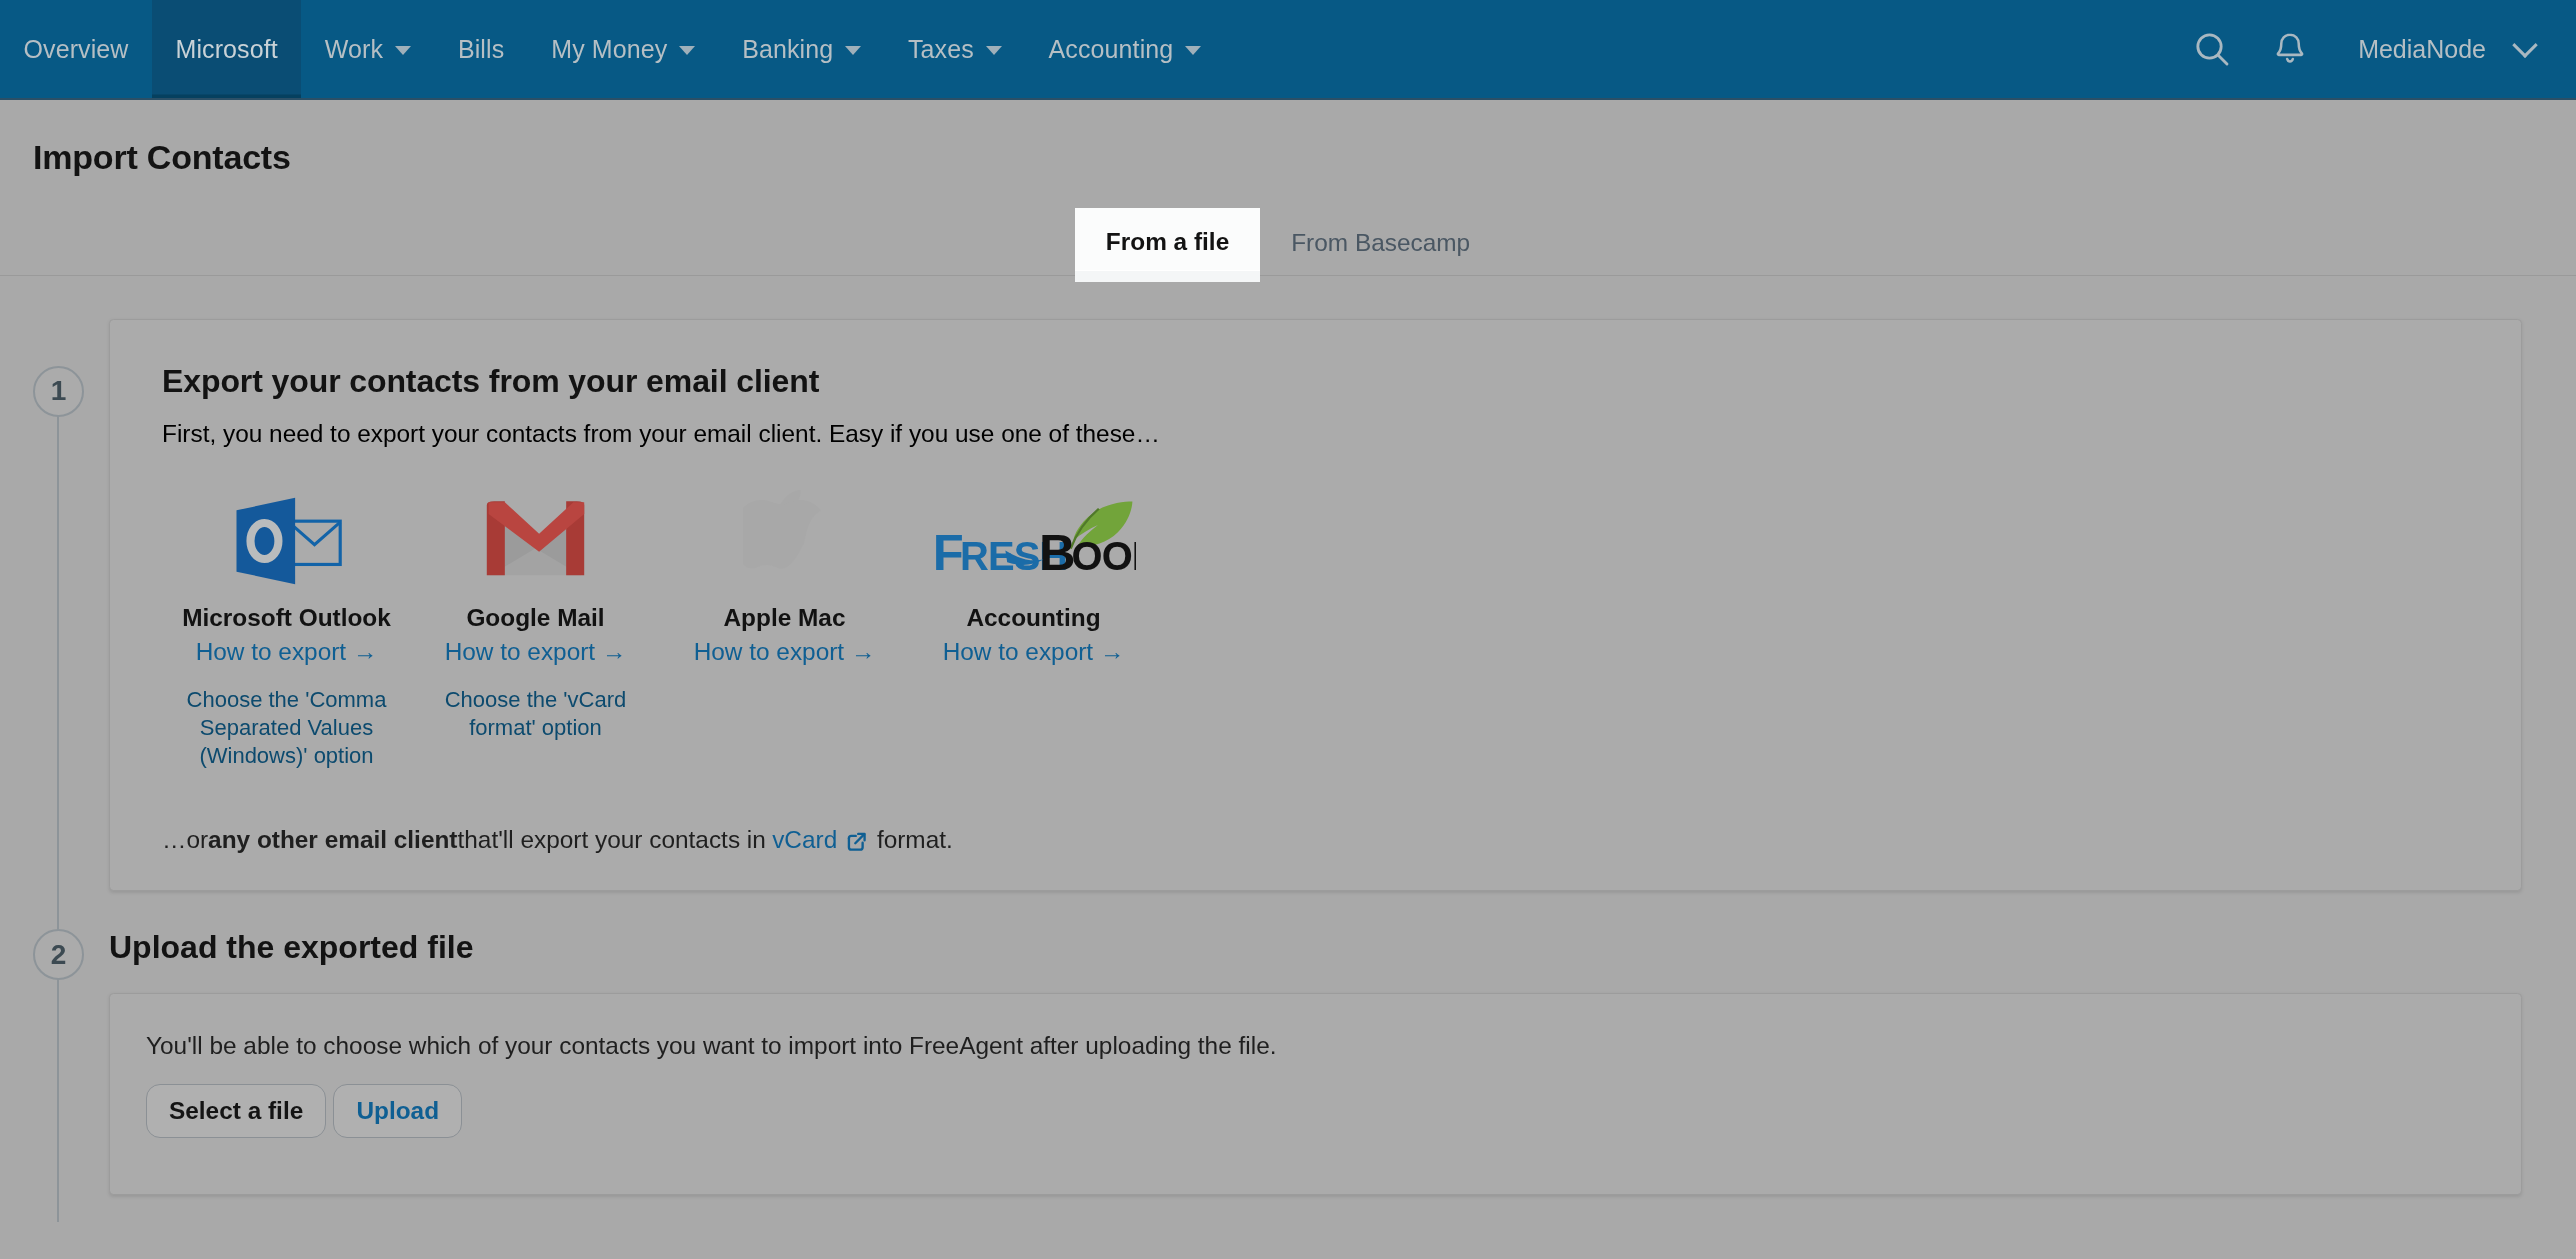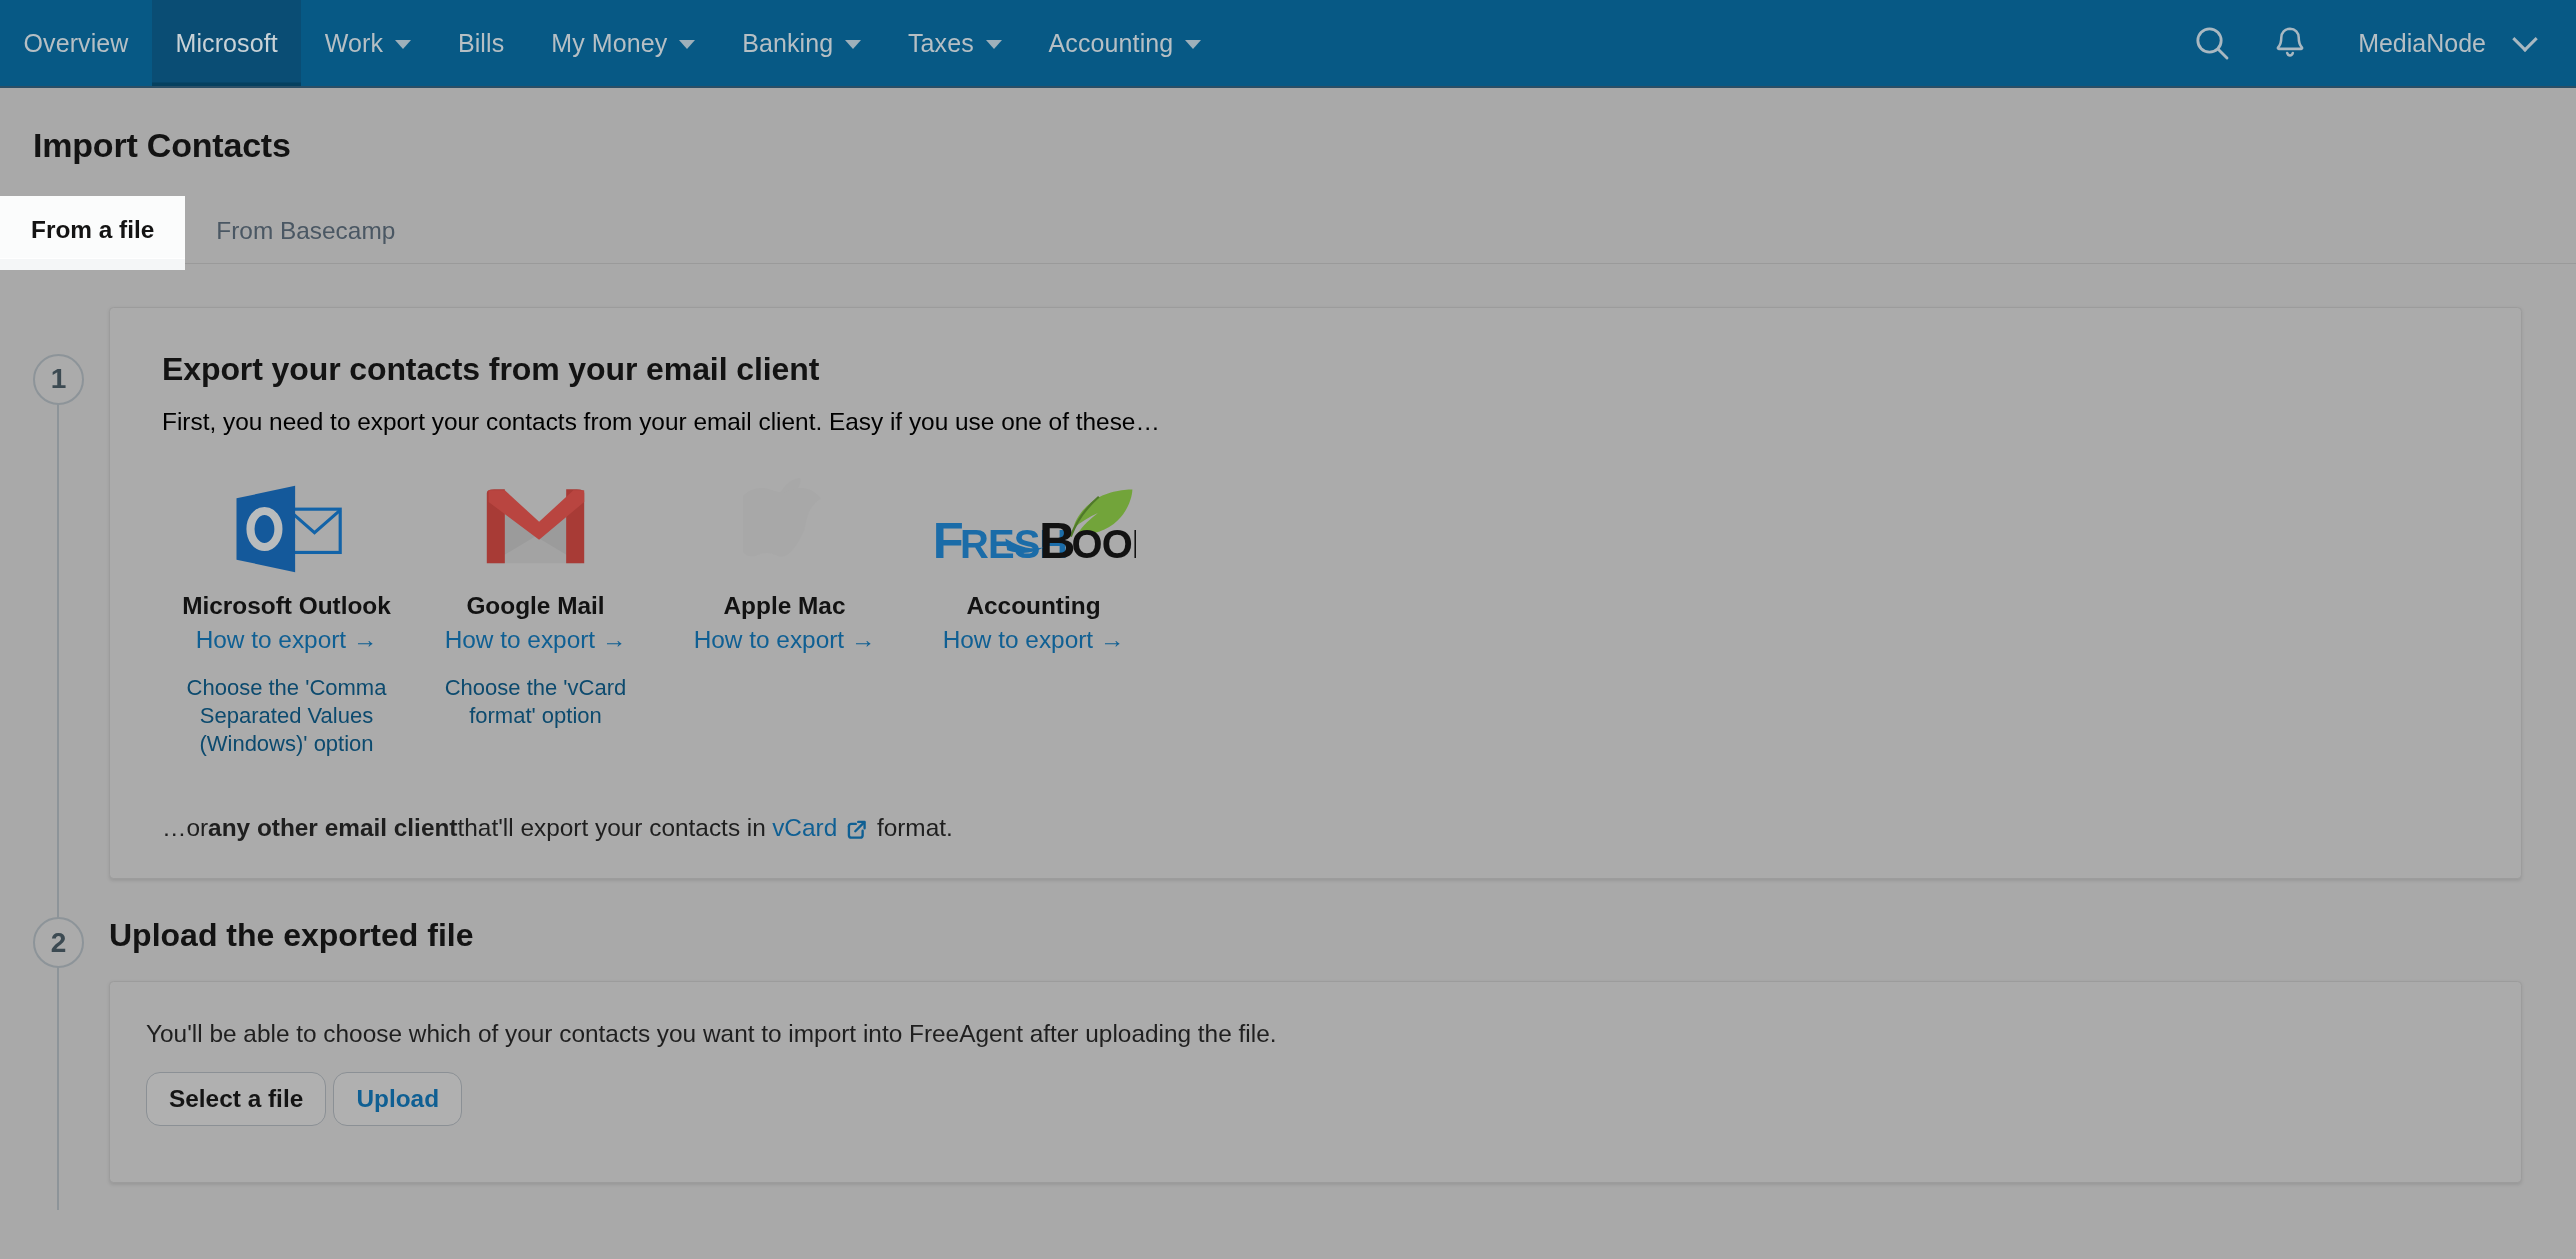--- a/index.html
+++ b/index.html
@@ -13,21 +13,21 @@
 
   body {
     font-family: "Liberation Sans", sans-serif;
     background: #a9a9a9;
     color: #1f1f1f;
     -webkit-font-smoothing: antialiased;
   }
 
   
   .navbar {
-    height: 88px;
+    height: 100px;
     background: #075985;
     display: flex;
     align-items: stretch;
     position: relative;
     border-bottom: 2.7px solid #2b4f66;
     justify-content: flex-end;
   }
   .nav-left { display: flex; align-items: stretch; }
   .nav-item {
     display: flex;
@@ -95,20 +95,21 @@
   }
 
   
   .tabs {
     margin-top: 31px;
     display: flex;
     align-items: flex-end;
     border-bottom: 1.8px solid #9a9a9a;
     padding-left: 0;
     position: relative;
+    justify-content: center;
   }
   .tab {
     font-size: 24.4px;
     color: #4a5763;
     padding: 20px 31px 18px 31px;
     cursor: pointer;
     position: relative;
     white-space: nowrap;
   }
   .tab.active {

